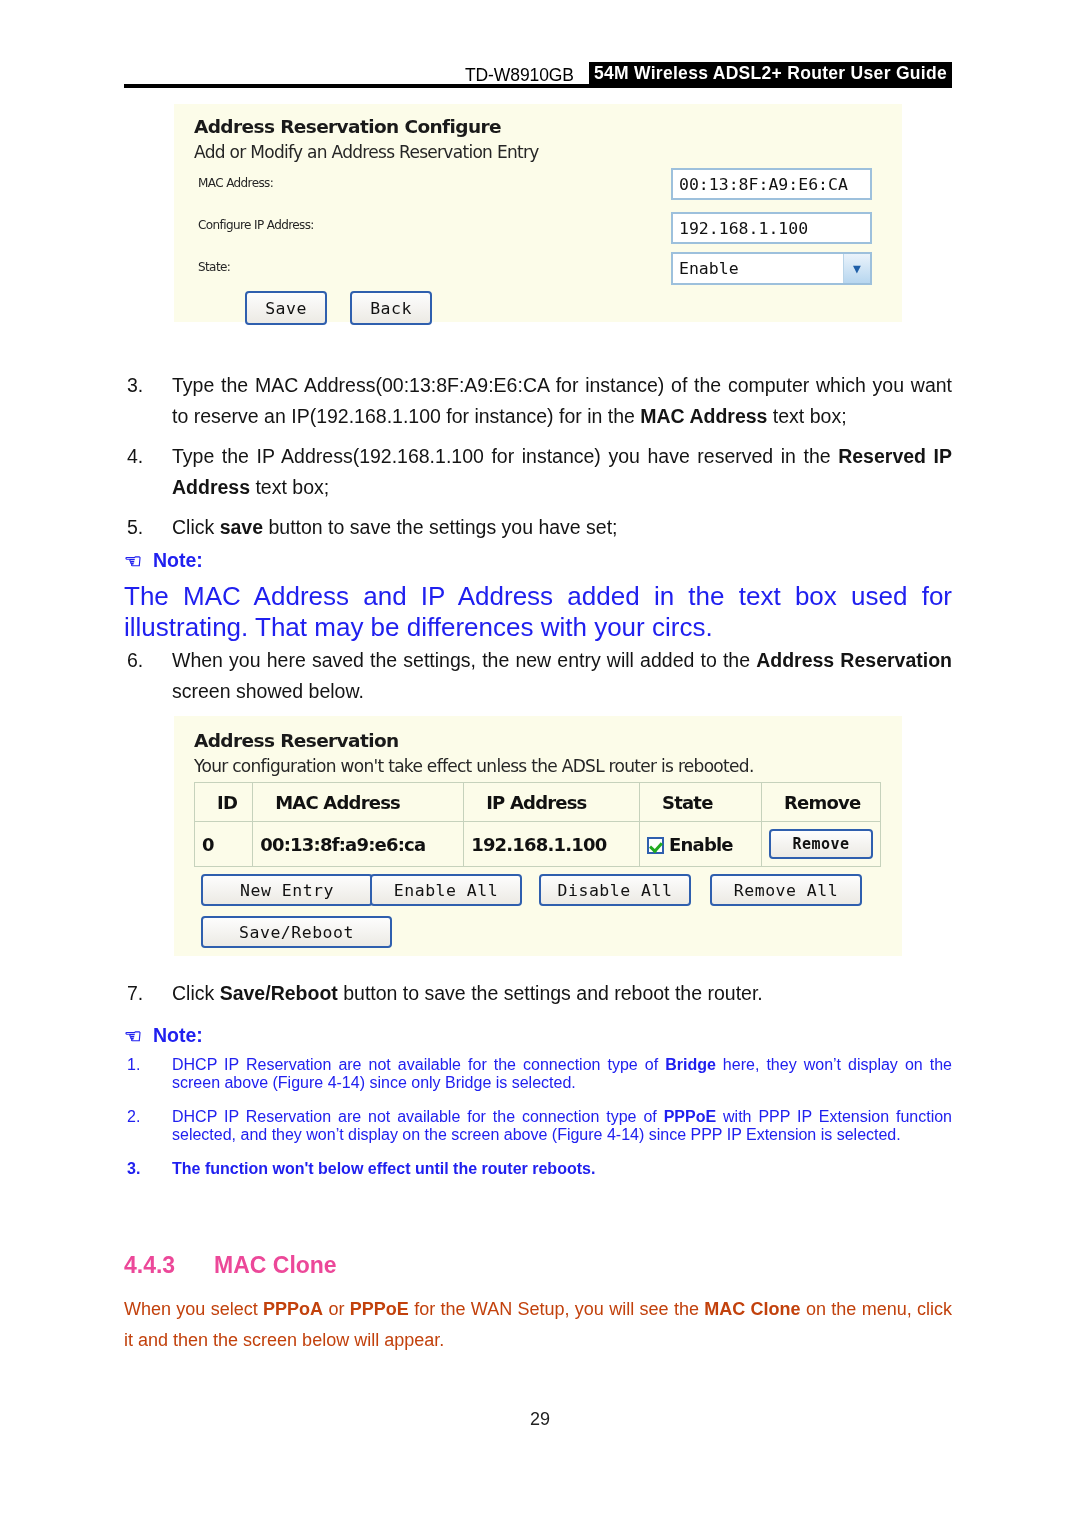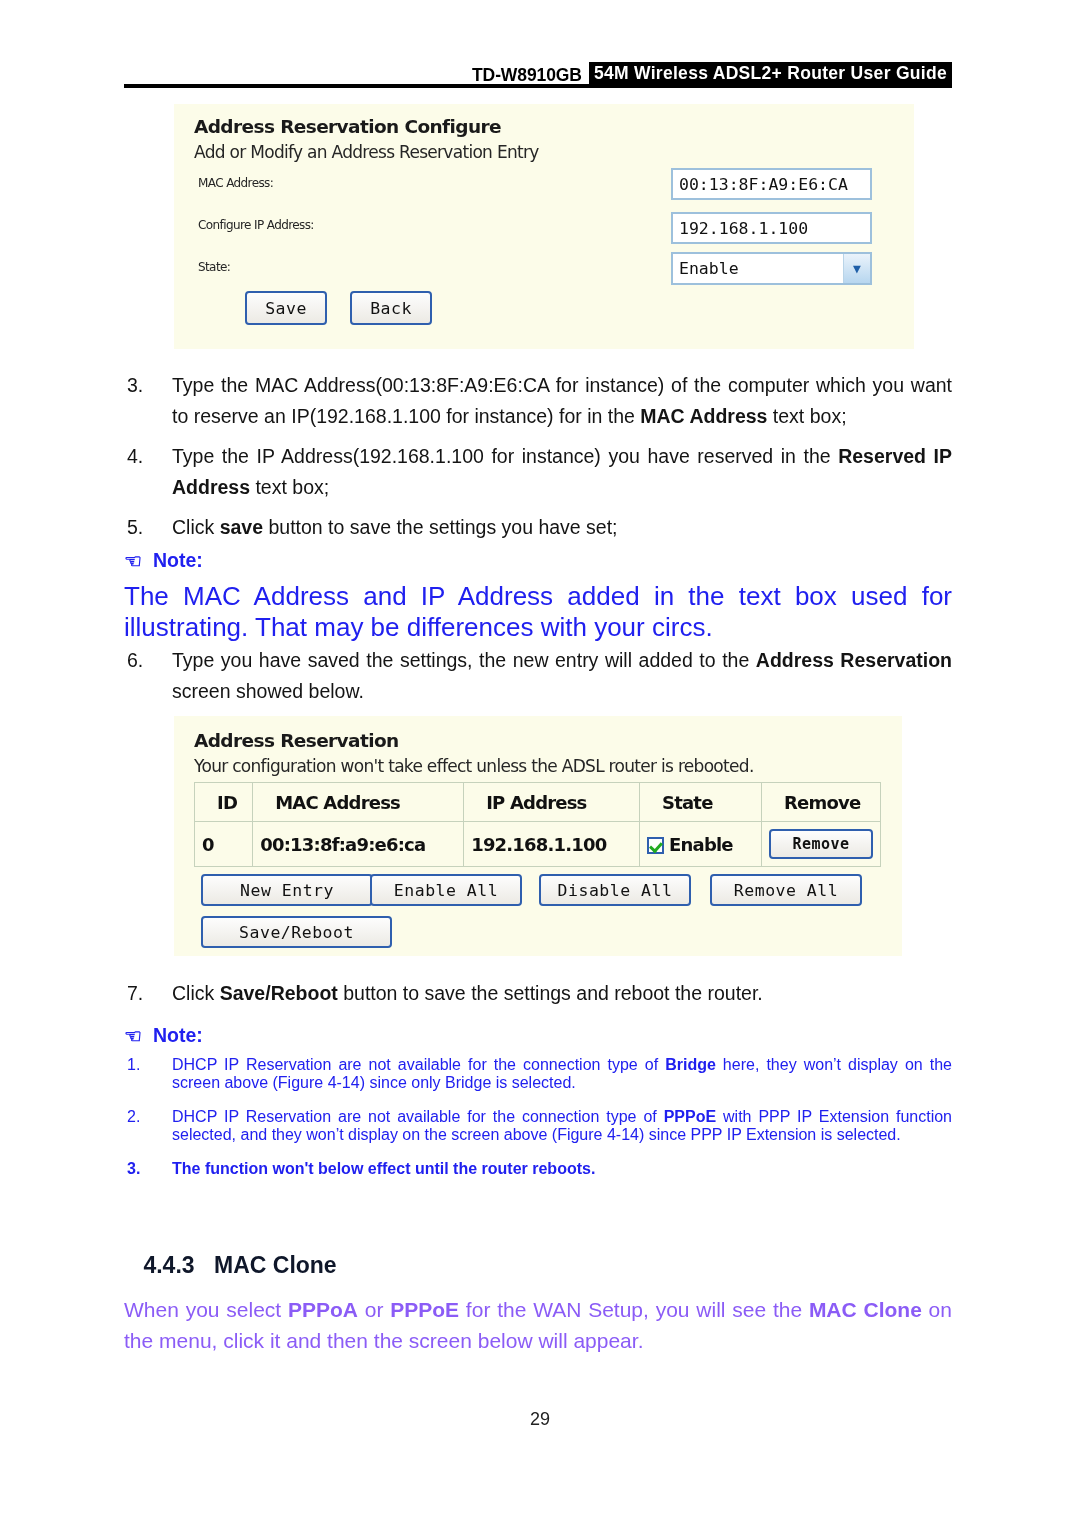--- a/index.html
+++ b/index.html
@@ -29,23 +29,23 @@
     left: 124px;
     top: 50px;
     width: 828px;
     height: 36px;
     display: flex;
     align-items: flex-end;
     justify-content: flex-end;
   }
   .header-model {
     font-size: 17.5px;
-    font-weight: bold;
+    font-weight: normal;
     letter-spacing: -0.1px;
-    padding-right: 7px;
+    padding-right: 15px;
     white-space: nowrap;
   }
   .header-title {
     background: #000000;
     color: #ffffff;
     font-size: 17.5px;
     font-weight: bold;
     padding: 1px 5px 2px 5px;
     white-space: nowrap;
     letter-spacing: 0.3px;
@@ -228,32 +228,31 @@
     position: absolute;
     left: 3px;
     top: 0;
   }
   .note-li.bold { font-weight: bold; }
 
   .section-head {
     position: absolute;
     font-size: 23px;
     font-weight: bold;
-    color: #0f172a;
+    color: #ec4899;
     display: flex;
     align-items: baseline;
-    text-align: center;
   }
   .section-num { width: 90px; }
 
   .para {
     position: absolute;
-    font-size: 21px;
+    font-size: 18px;
     line-height: 31px;
-    color: #8b5cf6;
+    color: #c2410c;
     text-align: justify;
   }
 
   .page-num {
     position: absolute;
     left: 0;
     top: 1409px;
     width: 1080px;
     text-align: center;
     font-size: 18px;
@@ -264,21 +263,21 @@
 <body>
 
 <div class="page">
 
   <div class="header">
     <span class="header-model">TD-W8910GB</span>
     <span class="header-title">54M Wireless ADSL2+ Router User Guide</span>
   </div>
   <div class="header-rule"></div>
 
-  <div class="panel" style="left:174px; top:104px; width:728px; height:245px;padding-left:12px;">
+  <div class="panel" style="left:174px; top:104px; width:728px; height:218px;">
 
     <div class="panel-title" style="position:absolute; left:20px; top:12px;">Address Reservation Configure</div>
     <div class="panel-sub" style="position:absolute; left:20px; top:38px;">Add or Modify an Address Reservation Entry</div>
 
     <div class="form-label" style="position:absolute; left:24px; top:72px;">MAC Address:</div>
     <div class="textbox" style="position:absolute; left:497px; top:64px; width:201px; height:32px;">00:13:8F:A9:E6:CA</div>
 
     <div class="form-label" style="position:absolute; left:24px; top:114px;">Configure IP Address:</div>
     <div class="textbox" style="position:absolute; left:497px; top:108px; width:201px; height:32px;">192.168.1.100</div>
 
@@ -311,21 +310,21 @@
     <div class="note-head">
       <span class="note-hand">☜</span>
       <span>Note:</span>
     </div>
     <div class="note-body" style="margin-top:9px;">The MAC Address and IP Address added in the text box used for illustrating. That may be differences with your circs.</div>
   </div>
 
   <div class="numlist" style="left:124px; top:645px; width:828px;">
     <div class="li">
       <span class="marker">6.</span>
-      <span><span>Type you have saved the settings, the new entry will added to the </span><b>Address Reservation</b><span> screen showed below.</span></span>
+      <span><span>When you here saved the settings, the new entry will added to the </span><b>Address Reservation</b><span> screen showed below.</span></span>
     </div>
   </div>
 
   <div class="panel" style="left:174px; top:716px; width:728px; height:240px;">
 
     <div class="panel-title" style="position:absolute; left:20px; top:14px;">Address Reservation</div>
     <div class="panel-sub" style="position:absolute; left:20px; top:40px;">Your configuration won't take effect unless the ADSL router is rebooted.</div>
 
     <table class="res-table" style="left:20px; top:66px; width:687px;">
       <thead>

